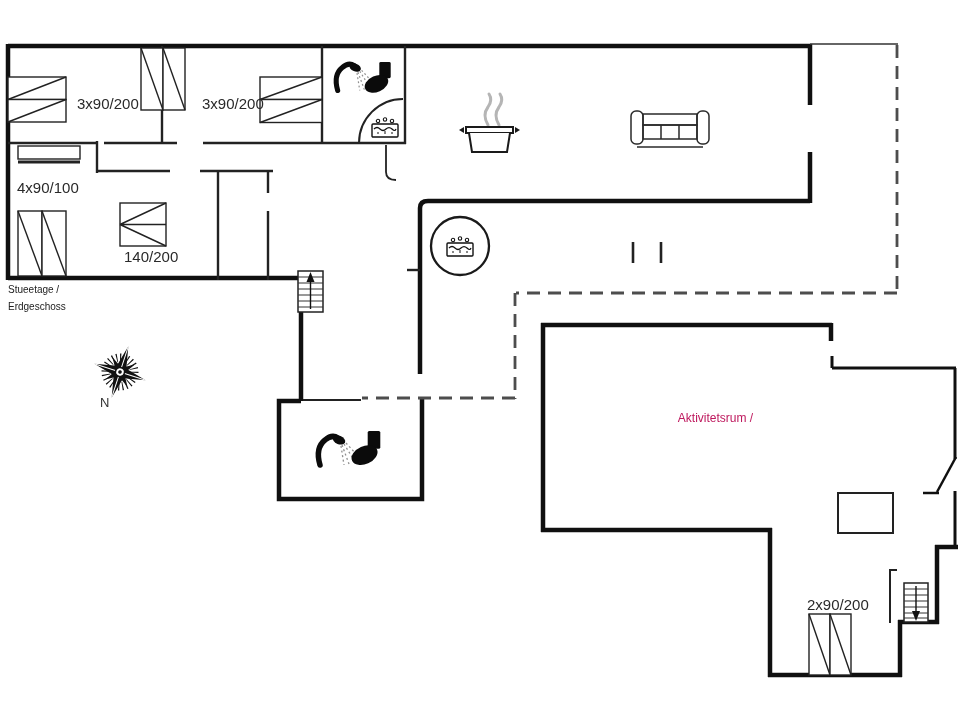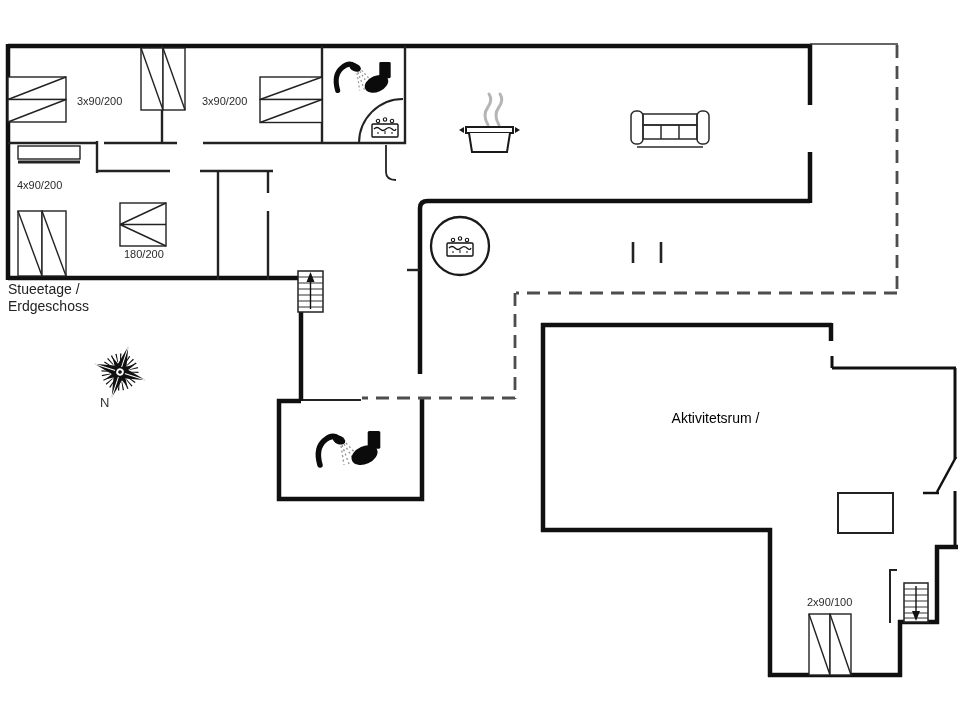--- a/index.html
+++ b/index.html
@@ -2,23 +2,23 @@
 <html><head>
 <meta charset="utf-8">
 <style>
   html,body{margin:0;padding:0;background:#fff;}
   .canvas{
     position:relative;width:960px;height:720px;background:#ffffff;
     font-family:"Liberation Sans", sans-serif;color:#1c1c1c;overflow:hidden;
   }
   .canvas svg{position:absolute;left:0;top:0;}
   .lbl{position:absolute;white-space:nowrap;}
-  .floor-label{font-size:14px;line-height:17px;color:#222;}
-  .size-lbl{font-size:11px;color:#2a2a2a;}
-  .room-label{font-size:14px;line-height:17px;text-align:center;color:#000000;}
+  .floor-label{font-size:10px;line-height:17px;color:#222;}
+  .size-lbl{font-size:15px;color:#2a2a2a;}
+  .room-label{font-size:12px;line-height:17px;text-align:center;color:#be185d;}
   .north-lbl{font-size:13px;color:#333;}
 </style>
 </head>
 <body>
 
 <div class="canvas">
 
 <svg width="960" height="720" viewBox="0 0 960 720">
   <defs>
     <g id="shower-sym">
@@ -224,25 +224,25 @@
   </g>
 </svg>
 
 <div class="lbl floor-label" style="left:8px;top:281px">
   <div>Stueetage /</div>
   <div>Erdgeschoss</div>
 </div>
 
 <div class="lbl size-lbl" style="left:77px;top:95px">3x90/200</div>
 <div class="lbl size-lbl" style="left:202px;top:95px">3x90/200</div>
-<div class="lbl size-lbl" style="left:17px;top:179px">4x90/200</div>
-<div class="lbl size-lbl" style="left:124px;top:248px">180/200</div>
+<div class="lbl size-lbl" style="left:17px;top:179px">4x90/100</div>
+<div class="lbl size-lbl" style="left:124px;top:248px">140/200</div>
 
 <div class="lbl north-lbl" style="left:100px;top:395px">N</div>
 
 <div class="lbl room-label" style="left:628px;top:410px;width:175px">
   <div>Aktivitetsrum /</div>
 </div>
 
 
-<div class="lbl size-lbl" style="left:807px;top:596px">2x90/100</div>
+<div class="lbl size-lbl" style="left:807px;top:596px">2x90/200</div>
 
 </div>
 
 </body></html>

